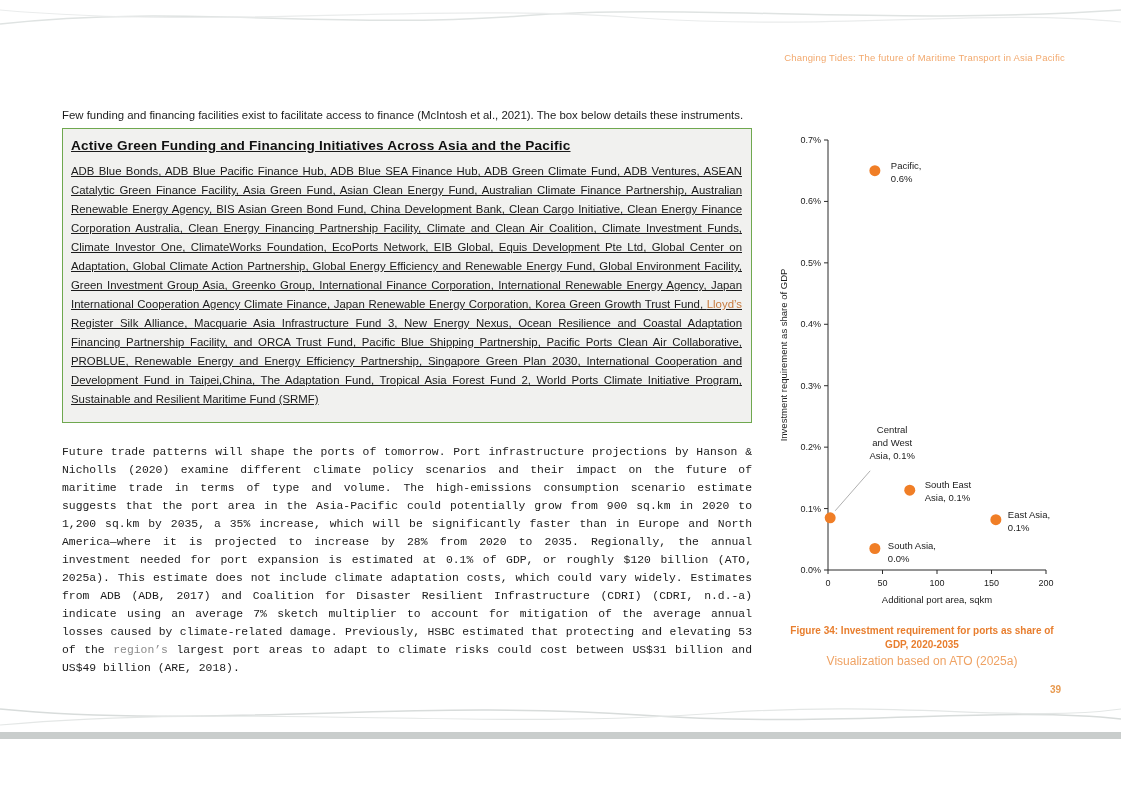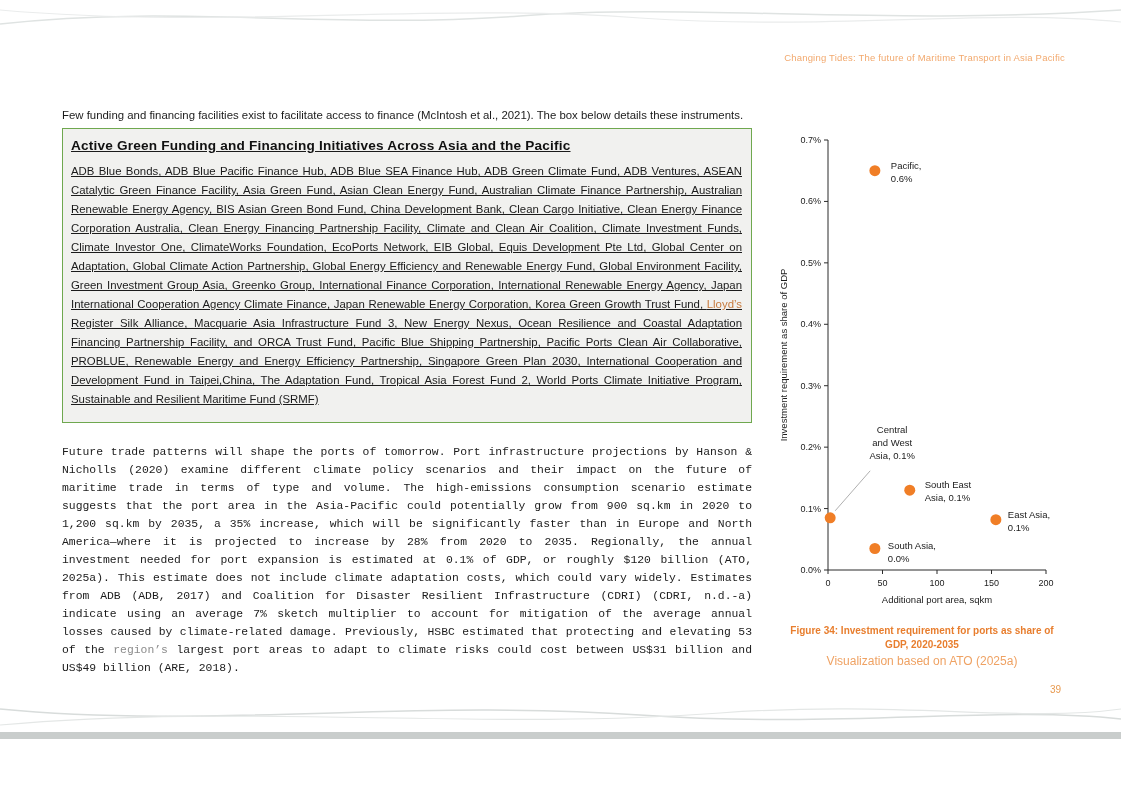--- a/index.html
+++ b/index.html
@@ -33,21 +33,21 @@
   .para-dist  { margin-top:13px; }
   .chart-col { position:absolute; left:776px; top:128px; width:292px; }
   .chart-col svg text { font-family:"Liberation Sans", sans-serif; }
   .fig-caption {
     margin-top:14px; text-align:center; font-size:10px; font-weight:bold;
     color:#E87E2E; line-height:13.5px; padding:0 8px;
   }
   .fig-source { margin-top:3px; text-align:center; font-size:12px; color:#EFA263; }
   .page-number {
     position:absolute; right:60px; bottom:44px;
-    font-size:10px; font-weight:normal; color:#E89A50;text-align:center;
+    font-size:10px; font-weight:bold; color:#E89A50;text-align:center;
   }
 </style>
 </head>
 <body>
 
 <div class="page">
 
   <svg class="deco deco-top" width="1121" height="34" viewBox="0 0 1121 34">
     <path d="M0,24 C180,4 330,30 520,16 C700,3 880,26 1121,10" stroke="#dfe3e2" fill="none" stroke-width="1.5"></path>
     <path d="M0,10 C230,30 420,2 640,18 C830,31 990,8 1121,22" stroke="#eaecec" fill="none" stroke-width="1.2"></path>

